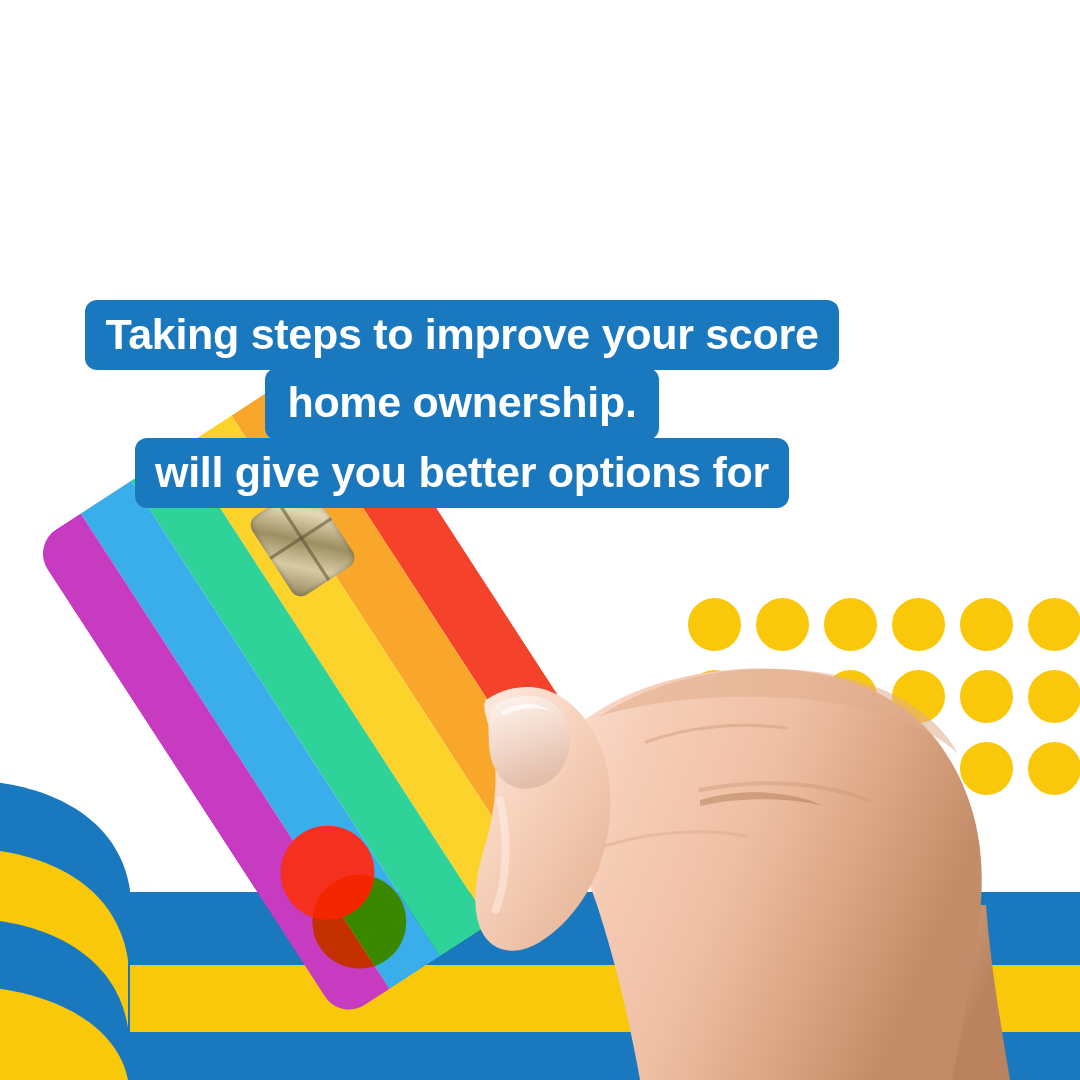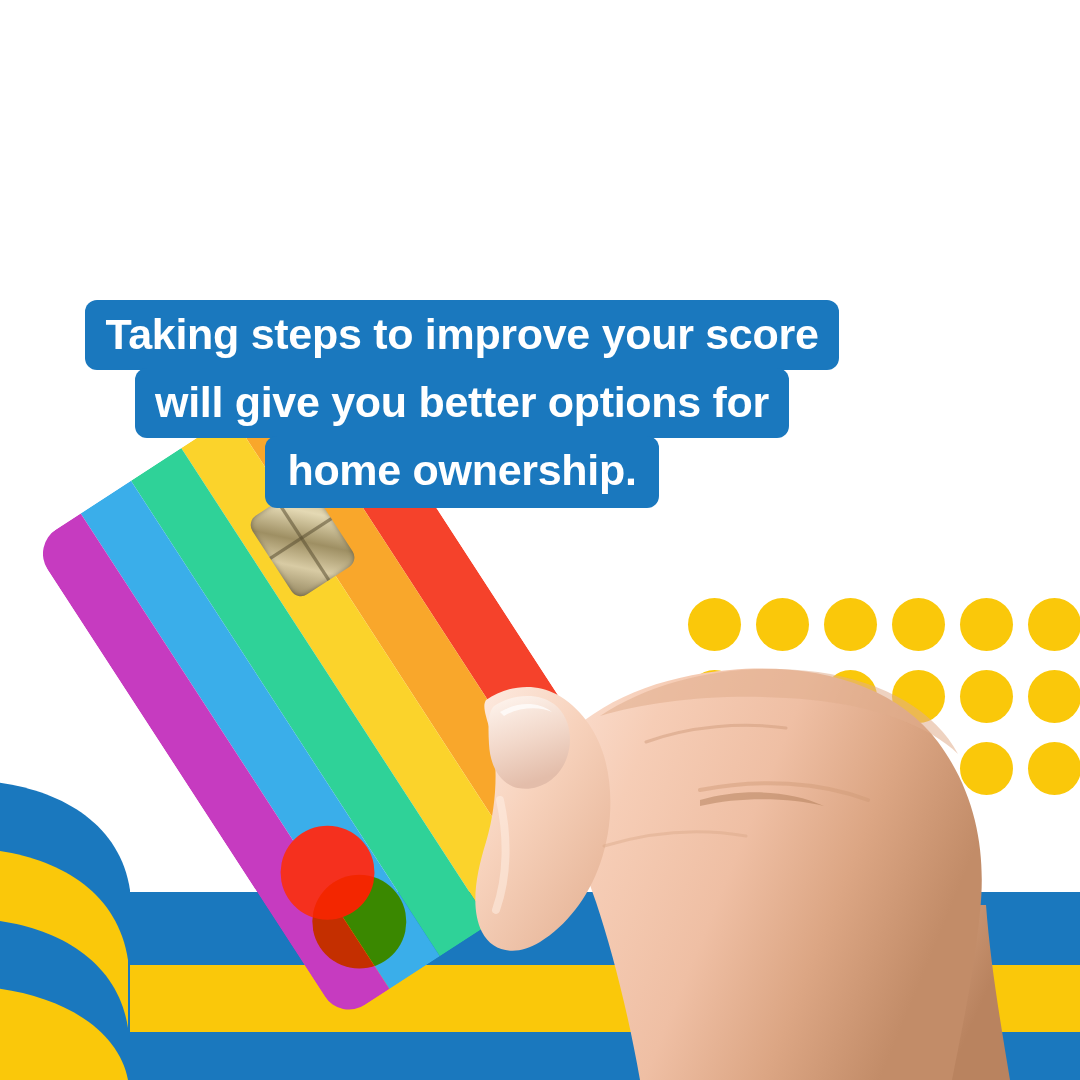--- a/index.html
+++ b/index.html
@@ -297,17 +297,17 @@
     <path d="M 700 790 C 760 778 820 782 868 800" stroke="#CE9876" stroke-width="4" fill="none" opacity="0.45" stroke-linecap="round"></path>
     <path d="M 700 800 C 742 788 790 790 824 806 C 792 798 742 796 700 806 Z" fill="#A9754F" opacity="0.45"></path>
     <path d="M 604 846 C 650 832 700 828 746 836" stroke="#D6A484" stroke-width="3" fill="none" opacity="0.4" stroke-linecap="round"></path>
 
     <path d="M 500 800 C 508 836 508 876 496 910" stroke="#FFF2E8" stroke-width="8" fill="none" opacity="0.5" stroke-linecap="round"></path>
   </svg>
 
 
   <div class="subtitle">
     <div class="sub-line l1">Taking steps to improve your score</div>
+    <div class="sub-line l3">home ownership.</div>
     <div class="sub-line l2">will give you better options for</div>
-    <div class="sub-line l3">home ownership.</div>
   </div>
 
 </div>
 
 </body></html>

